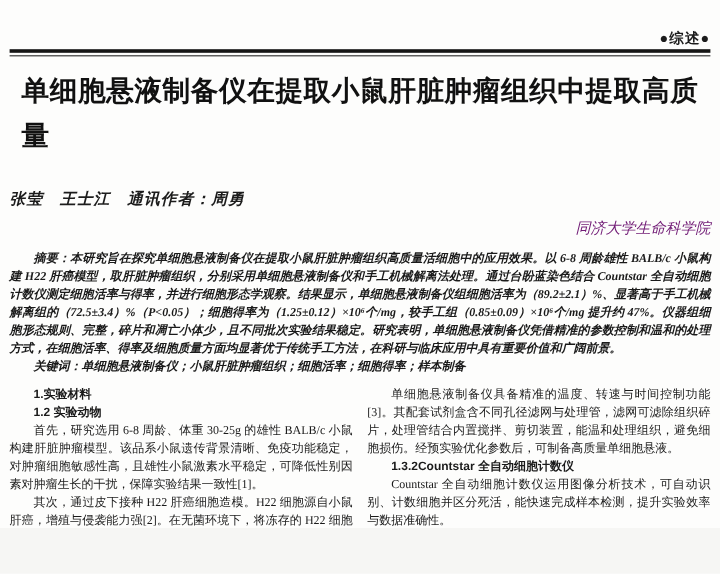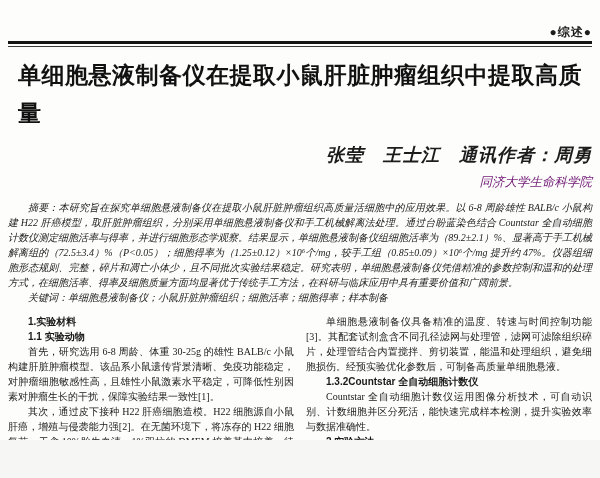--- a/index.html
+++ b/index.html
@@ -36,44 +36,44 @@
   .article-title {
     margin: 9px 10px 0 10px;
     font-family: "Liberation Sans", sans-serif;
     font-weight: 900;
     font-size: 23px;
     line-height: 38px;
     letter-spacing: 0.5px;
     color: #111;
   }
   .authors {
-    margin-top: 11px;
-    text-align: right;
-    font-size: 18px;
+    margin-top: 25px;
+    text-align: left;
+    font-size: 13px;
     font-weight: bold;
     font-style: italic;
     letter-spacing: 1px;
   }
   .affiliation {
     margin-top: 7px;
     text-align: right;
     font-size: 12.5px;
     font-family: "Liberation Sans", sans-serif;
     color: #701a75;
     font-style: italic;
   }
   .abstract-block {
     margin-top: 9px;
     font-size: 10px;
     line-height: 15px;
     text-align: justify;
     font-style: italic;
     color: #1a1a1a;
   }
-  .abstract-block p { margin: 0; text-indent: 2em; }
+  .abstract-block p { margin: 0; text-indent: 2em; font-weight: bold; }
   .keywords { margin-top: 0; }
   .columns {
     display: flex;
     gap: 12px;
     margin-top: 9px;
   }
   .col {
     flex: 1 1 0;
     font-size: 10px;
     line-height: 15px;
@@ -109,21 +109,21 @@
 
   <div class="abstract-block">
     <p>摘要：本研究旨在探究单细胞悬液制备仪在提取小鼠肝脏肿瘤组织高质量活细胞中的应用效果。以 6-8 周龄雄性 BALB/c 小鼠构建 H22 肝癌模型，取肝脏肿瘤组织，分别采用单细胞悬液制备仪和手工机械解离法处理。通过台盼蓝染色结合 Countstar 全自动细胞计数仪测定细胞活率与得率，并进行细胞形态学观察。结果显示，单细胞悬液制备仪组细胞活率为（89.2±2.1）%、显著高于手工机械解离组的（72.5±3.4）%（P&lt;0.05）；细胞得率为（1.25±0.12）×10⁶个/mg，较手工组（0.85±0.09）×10⁶个/mg 提升约 47%。仪器组细胞形态规则、完整，碎片和凋亡小体少，且不同批次实验结果稳定。研究表明，单细胞悬液制备仪凭借精准的参数控制和温和的处理方式，在细胞活率、得率及细胞质量方面均显著优于传统手工方法，在科研与临床应用中具有重要价值和广阔前景。</p>
     <p class="keywords">关键词：单细胞悬液制备仪；小鼠肝脏肿瘤组织；细胞活率；细胞得率；样本制备</p>
   </div>
 
   <div class="columns">
 
     <div class="col">
       <div class="sec-heading">1.实验材料</div>
-      <div class="sec-heading">1.1 实验动物</div>
+      <div class="sec-heading">1.2 实验动物</div>
       <p>首先，研究选用 6-8 周龄、体重 30-25g 的雄性 BALB/c 小鼠构建肝脏肿瘤模型。该品系小鼠遗传背景清晰、免疫功能稳定，对肿瘤细胞敏感性高，且雄性小鼠激素水平稳定，可降低性别因素对肿瘤生长的干扰，保障实验结果一致性[1]。</p>
       <p>其次，通过皮下接种 H22 肝癌细胞造模。H22 细胞源自小鼠肝癌，增殖与侵袭能力强[2]。在无菌环境下，将冻存的 H22 细胞复苏，于含 10%胎牛血清、1%双抗的 DMEM 培养基中培养，待其生长至对数生长期，经 0.25%胰蛋白酶消化、离心后，调整细胞浓度至 1×10⁷个/mL，取 0.2mL 接种于小鼠右腋皮下。当肿瘤体积达 100-150mm³ 时，以颈</p>
     </div>
 
     <div class="col">
       <p>单细胞悬液制备仪具备精准的温度、转速与时间控制功能[3]。其配套试剂盒含不同孔径滤网与处理管，滤网可滤除组织碎片，处理管结合内置搅拌、剪切装置，能温和处理组织，避免细胞损伤。经预实验优化参数后，可制备高质量单细胞悬液。</p>
       <div class="sec-heading">1.3.2Countstar 全自动细胞计数仪</div>
       <p>Countstar 全自动细胞计数仪运用图像分析技术，可自动识别、计数细胞并区分死活，能快速完成样本检测，提升实验效率与数据准确性。</p>
       <div class="sec-heading">2.实验方法</div>
 

